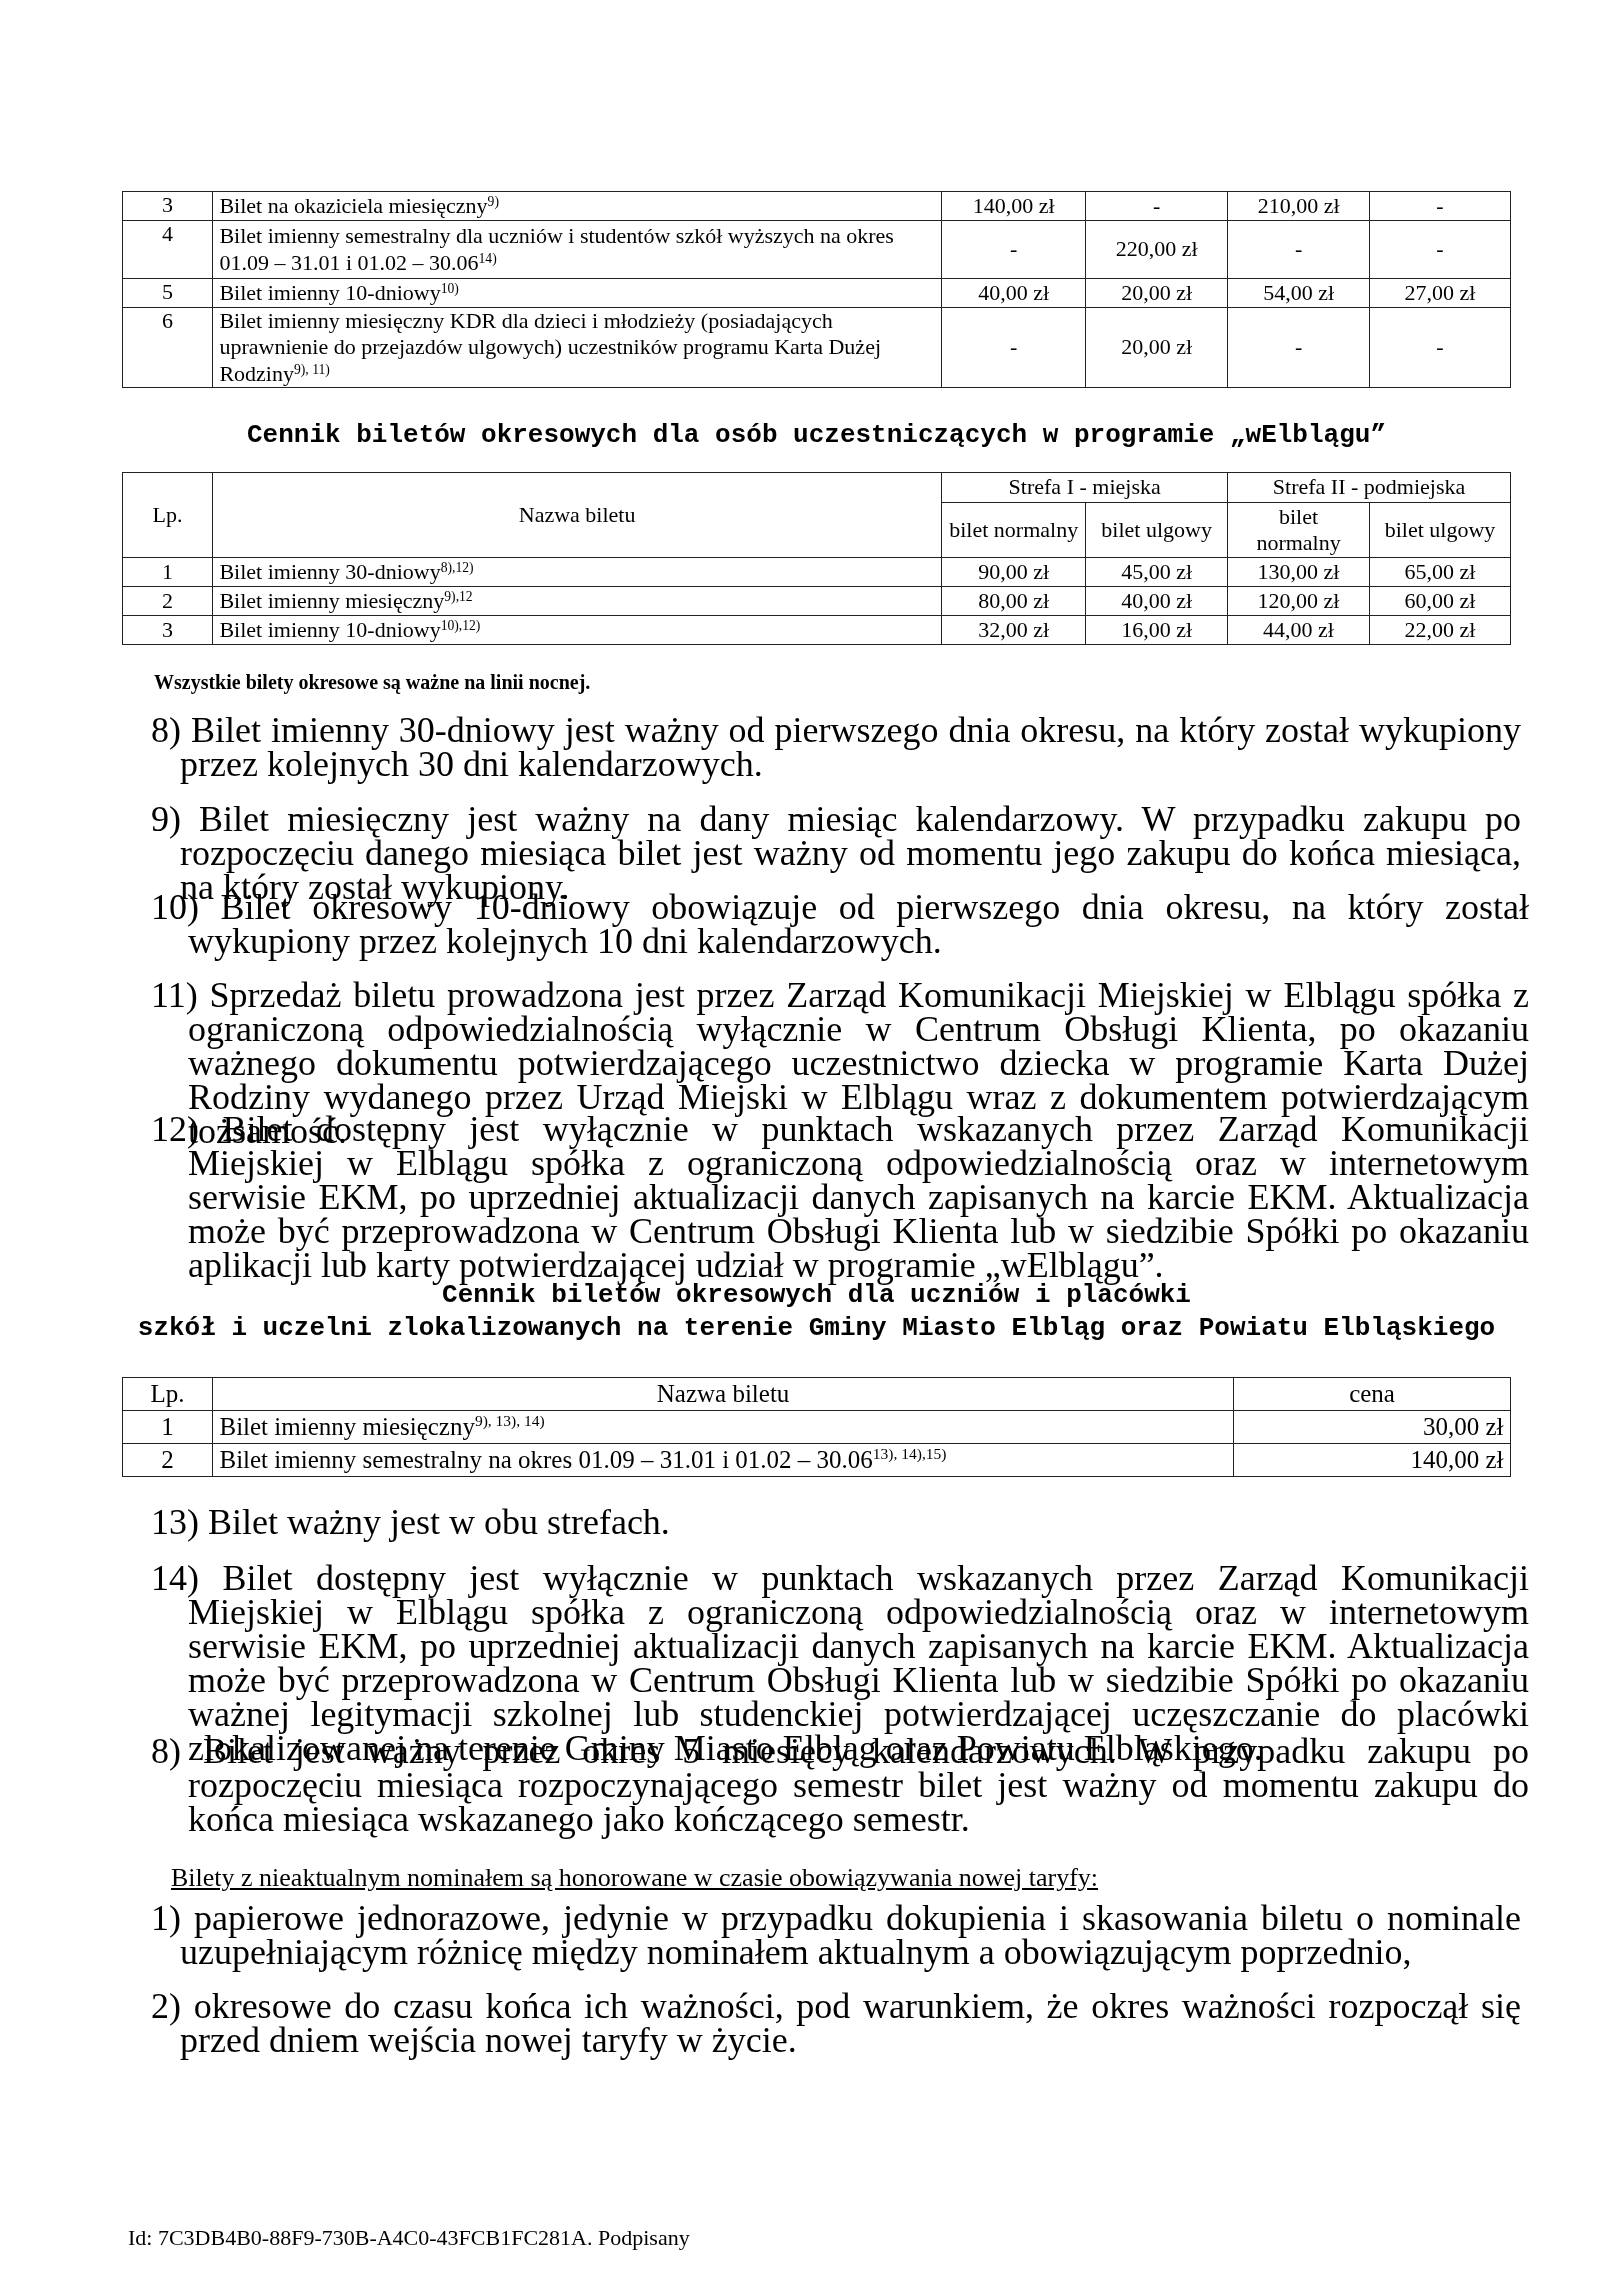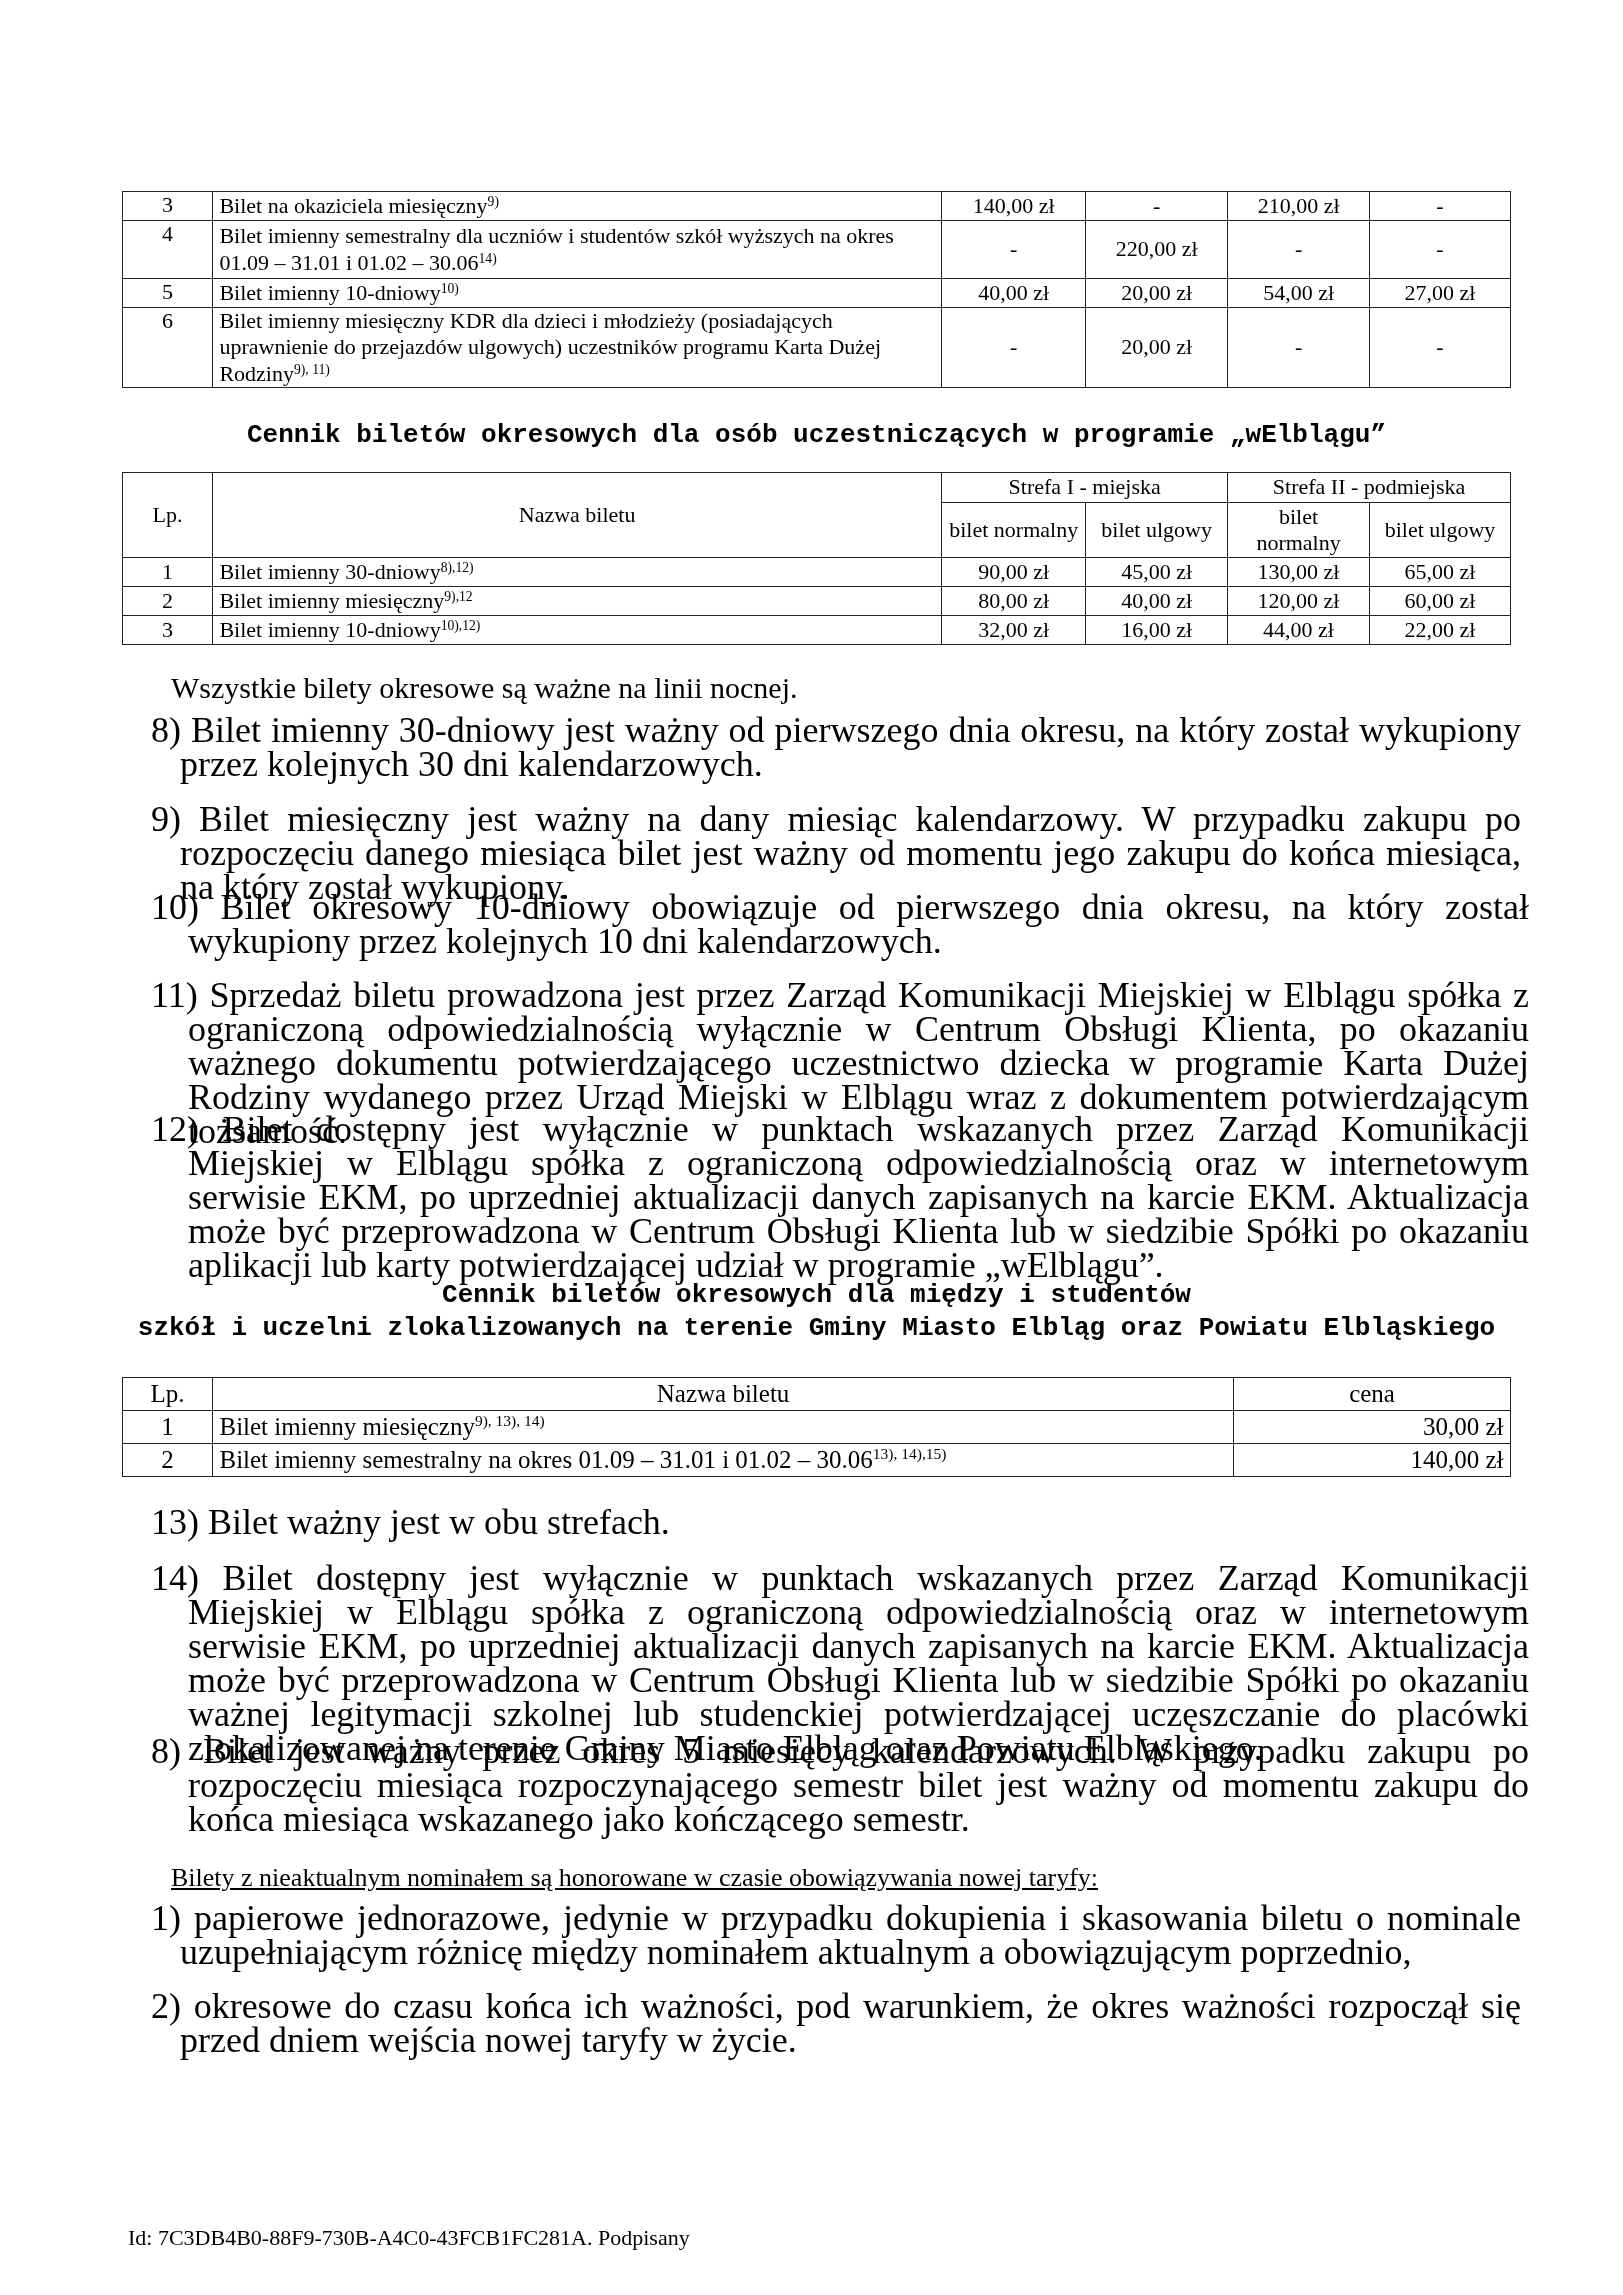--- a/index.html
+++ b/index.html
@@ -9,21 +9,21 @@
   td, th { border:1.6px solid #222; padding:0 6.5px; font-weight:normal; vertical-align:middle; }
   .c { text-align:center; }
   .r { text-align:right; }
   sup { font-size:62%; line-height:0; vertical-align:0.55em; }
   .heading { position:absolute; left:122px; width:1389px; text-align:center;
              font-weight:bold; font-size:26px; line-height:1.25;font-family:Liberation Mono, monospace; }
   .note { position:absolute; left:151px; width:1341px; font-size:36px; line-height:34px;
           text-align:justify; padding-left:29px; text-indent:-29px; }
   .note.wide { padding-left:37px; text-indent:-37px; }
   .plain { position:absolute; left:171px; font-size:26px; line-height:34px; }
-  .boldline { position:absolute; left:171px; font-size:30px; font-weight:normal; }
+  .boldline { position:absolute; left:154px; font-size:20px; font-weight:bold; }
   .footer { position:absolute; left:128px; top:2225px; font-size:22px; }
 </style>
 </head>
 <body>
 
 <table style="left:122px; top:191px; width:1389px;">
   <colgroup>
       <col style="width:90px">
       <col style="width:730px">
       <col style="width:144px">
@@ -122,21 +122,21 @@
 
 <div id="notesA">
     <div class="note" style="top: 713px;"><span>8)</span> <span>Bilet imienny 30-dniowy jest ważny od pierwszego dnia okresu, na który został wykupiony przez kolejnych 30 dni kalendarzowych.</span></div>
     <div class="note" style="top: 802px;"><span>9)</span> <span>Bilet miesięczny jest ważny na dany miesiąc kalendarzowy. W przypadku zakupu po rozpoczęciu danego miesiąca bilet jest ważny od momentu jego zakupu do końca miesiąca, na który został wykupiony.</span></div>
     <div class="note wide" style="top: 890px;"><span>10)</span> <span>Bilet okresowy 10-dniowy obowiązuje od pierwszego dnia okresu, na który został wykupiony przez kolejnych 10 dni kalendarzowych.</span></div>
     <div class="note wide" style="top: 978px;"><span>11)</span> <span>Sprzedaż biletu prowadzona jest przez Zarząd Komunikacji Miejskiej w Elblągu spółka z ograniczoną odpowiedzialnością wyłącznie w Centrum Obsługi Klienta, po okazaniu ważnego dokumentu potwierdzającego uczestnictwo dziecka w programie Karta Dużej Rodziny wydanego przez Urząd Miejski w Elblągu wraz z dokumentem potwierdzającym tożsamość.</span></div>
     <div class="note wide" style="top: 1112px;"><span>12)</span> <span>Bilet dostępny jest wyłącznie w punktach wskazanych przez Zarząd Komunikacji Miejskiej w Elblągu spółka z ograniczoną odpowiedzialnością oraz w internetowym serwisie EKM, po uprzedniej aktualizacji danych zapisanych na karcie EKM. Aktualizacja może być przeprowadzona w Centrum Obsługi Klienta lub w siedzibie Spółki po okazaniu aplikacji lub karty potwierdzającej udział w programie „wElblągu”.</span></div>
   </div>
 
 <div class="heading" style="top:1279px;">
-  <div>Cennik biletów okresowych dla między i studentów</div>
+  <div>Cennik biletów okresowych dla uczniów i placówki</div>
   <div>szkół i uczelni zlokalizowanych na terenie Gminy Miasto Elbląg oraz Powiatu Elbląskiego</div>
 </div>
 <table style="left:122px; top:1377px; width:1389px; font-size:25px;">
   <colgroup>
       <col style="width:90px">
       <col style="width:1022px">
       <col style="width:277px">
     </colgroup>
   <thead>
     <tr style="height:33px;">

